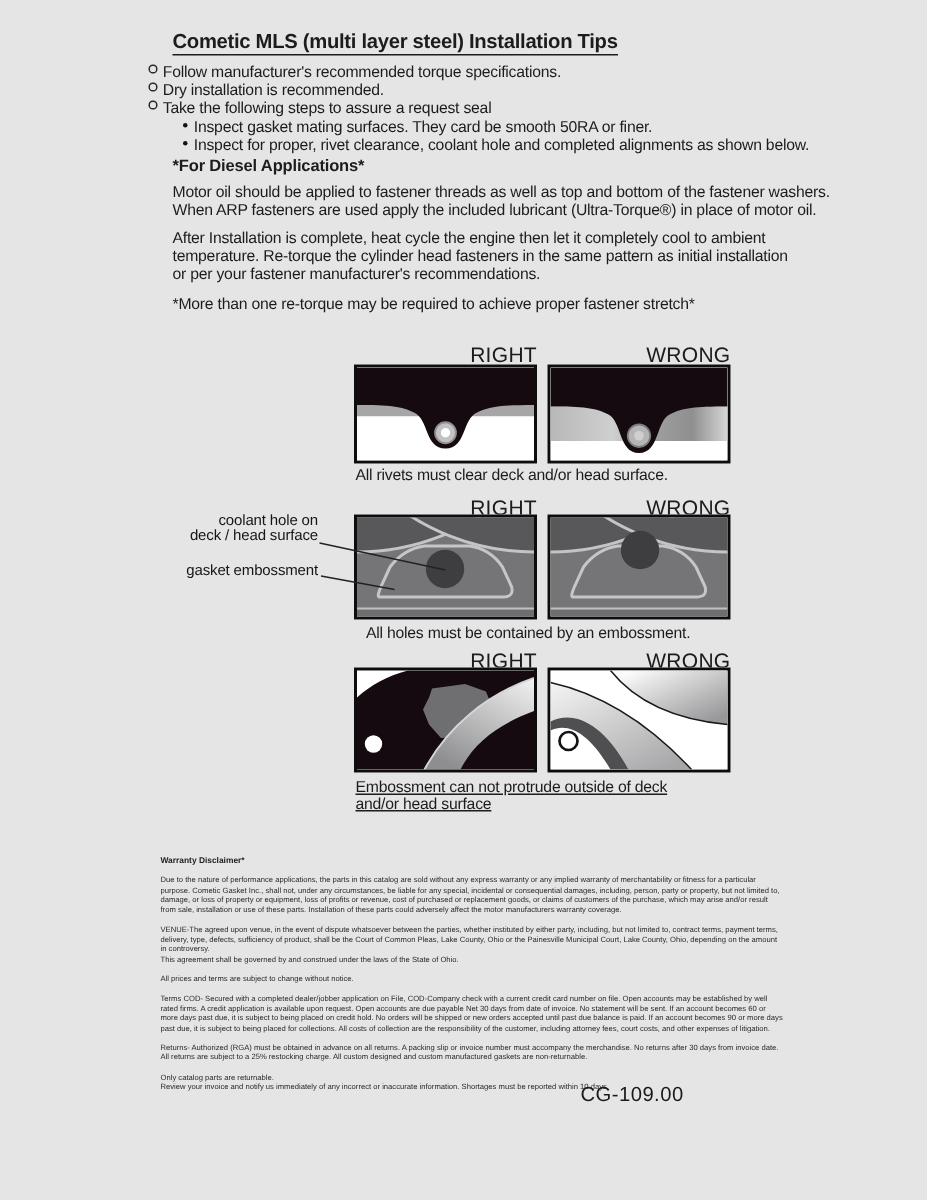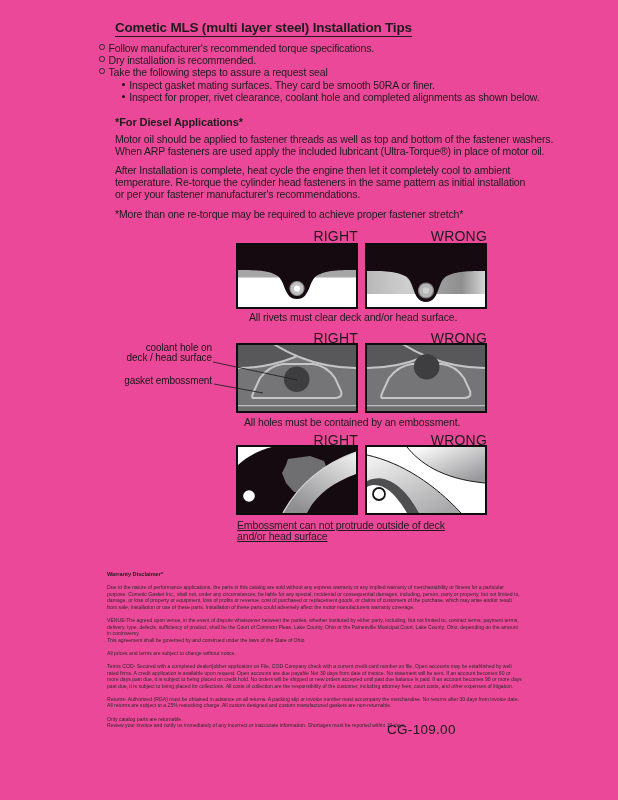--- a/index.html
+++ b/index.html
@@ -1,18 +1,18 @@
 <!DOCTYPE html>
 <html><head>
 <meta charset="utf-8">
 <style>
   * { margin:0; padding:0; box-sizing:border-box; }
   html,body { background:#888; }
   .page {
-    position:relative; width:618px; height:800px; background:#ec4899;
+    position:relative; width:618px; height:800px; background:#e5e5e5;
     margin:0 auto; overflow:hidden;
     font-family:"Liberation Sans", sans-serif; color:#1c1c1c;
   }
   .pre { white-space:pre-line; }
   .abs { position:absolute; }
 
   .title {
     left:115px; top:20px; font-size:13.5px; font-weight:bold; letter-spacing:-0.2px;
     display:inline-block; border-bottom:1.5px solid #1c1c1c; padding-bottom:1px;
   }
@@ -21,21 +21,21 @@
   .blt-main::before {
     content:""; display:inline-block; width:3.5px; height:3.5px; border:1px solid #2a2a2a;
     border-radius:50%; margin-right:4px; vertical-align:2.5px;
   }
   .blt-sub { padding-left:23px; }
   .blt-sub::before {
     content:""; display:inline-block; width:3.2px; height:3.2px; background:#141414;
     border-radius:50%; margin-right:4px; vertical-align:2.5px;
   }
 
-  .diesel { left:115px; top:116px; width:460px; font-size:10.5px; line-height:12.1px; letter-spacing:-0.15px; }
+  .diesel { left:115px; top:105px; width:460px; font-size:10.5px; line-height:12.1px; letter-spacing:-0.15px; }
   .diesel h2 { font-size:11px; font-weight:bold; margin-bottom:5px; letter-spacing:-0.1px; }
   .diesel p { margin-bottom:7px; }
 
   .panel-label { width:122px; text-align:right; font-size:14px; font-weight:normal; letter-spacing:0.2px; }
   .panel { width:122px; height:66px; border:2px solid #0d0d0d; background:#fff; }
   .panel.h70 { height:70px; }
   .panel svg { display:block; }
   .caption { font-size:10.5px; letter-spacing:-0.15px; line-height:11px; }
 
   .annot { width:97px; text-align:right; font-size:10px; line-height:9.5px; letter-spacing:-0.1px; color:#161616; }
@@ -94,21 +94,21 @@
           <stop offset="100%" stop-color="#d6d6d6"></stop>
         </linearGradient>
       </defs>
       <rect x="0" y="0" width="118" height="62" fill="#ffffff"></rect>
       <rect x="0" y="26" width="118" height="23" fill="url(#g1w)"></rect>
       <path d="M0,0 H118 V26 C96,26 88,27 80,31 C70,35.5 73,57 59,57 C45,57 48,35.5 38,31 C30,27 22,26 0,26 Z" fill="#140a10"></path>
       <circle cx="59" cy="45.5" r="7.5" fill="#b5b5b5" stroke="#7d7d7d" stroke-width="1.2"></circle>
       <circle cx="59" cy="45.5" r="3.2" fill="#cfcfcf"></circle>
     </svg>
   </div>
-  <div class="abs caption" style="left:249px; top:312px;">All rivets must clear deck and/or head surface.</div>
+  <div class="abs caption" style="left:237px; top:312px;">All rivets must clear deck and/or head surface.</div>
 
   <div class="abs panel-label" style="left:236px; top:330px;">RIGHT</div>
   <div class="abs panel-label" style="left:365px; top:330px;">WRONG</div>
 
   <div class="abs annot pre" style="left:115px; top:343px;">coolant hole on
 deck / head surface</div>
   <div class="abs annot" style="left:115px; top:376px;">gasket embossment</div>
 
   <div class="abs panel h70" style="left:236px; top:343px;">
     <svg width="118" height="66" viewBox="0 0 118 66">

